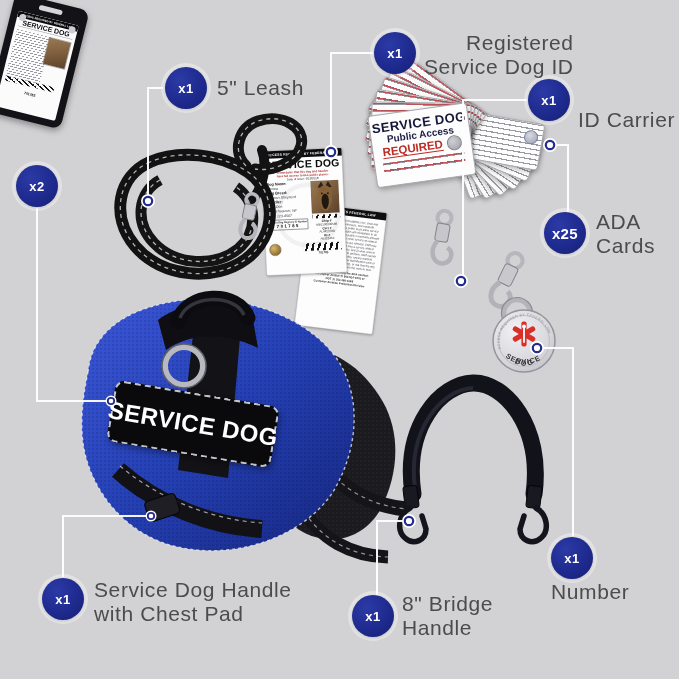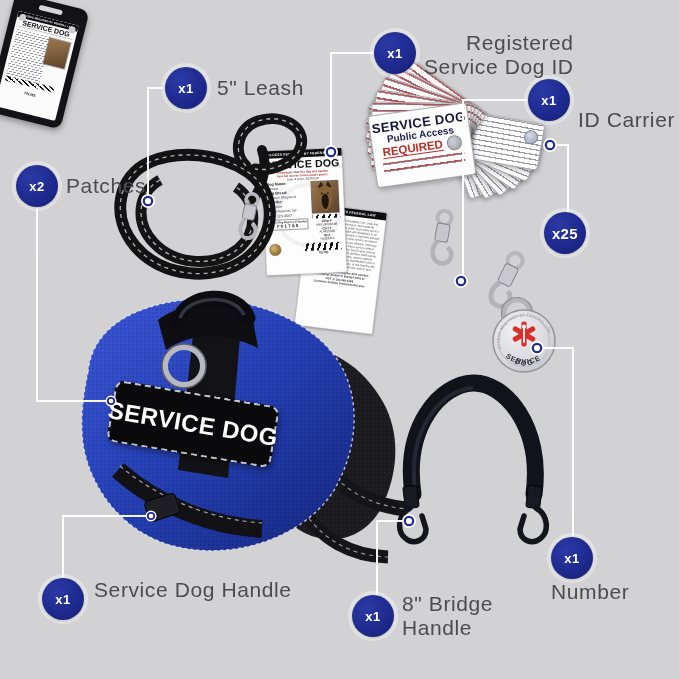--- a/index.html
+++ b/index.html
@@ -386,34 +386,36 @@
   <div class="badge" style="left:352px;top:595px;">
       <span>x1</span>
     </div>
   <div class="badge" style="left:42px;top:578px;">
       <span>x1</span>
     </div>
 
   <div class="lbl" style="left:217px;top:76px;">
     <div>5" Leash</div>
   </div>
-  <div class="lbl" style="left:66px;top:174px;">
-    <div>Patches</div>
-  </div>
   <div class="lbl" style="left:424px;top:31px;text-align:right;">
     <div>Registered</div>
       <div>Service Dog ID</div>
   </div>
   <div class="lbl" style="left:578px;top:88px;margin-top:20px;">
     <div>ID Carrier</div>
   </div>
+  <div class="lbl" style="left:596px;top:210px;">
+    <div>ADA</div>
+      <div>Cards</div>
+  </div>
   <div class="lbl" style="left:551px;top:580px;">
     <div>Number</div>
   </div>
   <div class="lbl" style="left:402px;top:592px;">
     <div>8" Bridge</div>
       <div>Handle</div>
   </div>
   <div class="lbl" style="left:94px;top:578px;">
     <div>Service Dog Handle</div>
+      <div>with Chest Pad</div>
   </div>
 
 </div>
 
 </body></html>

